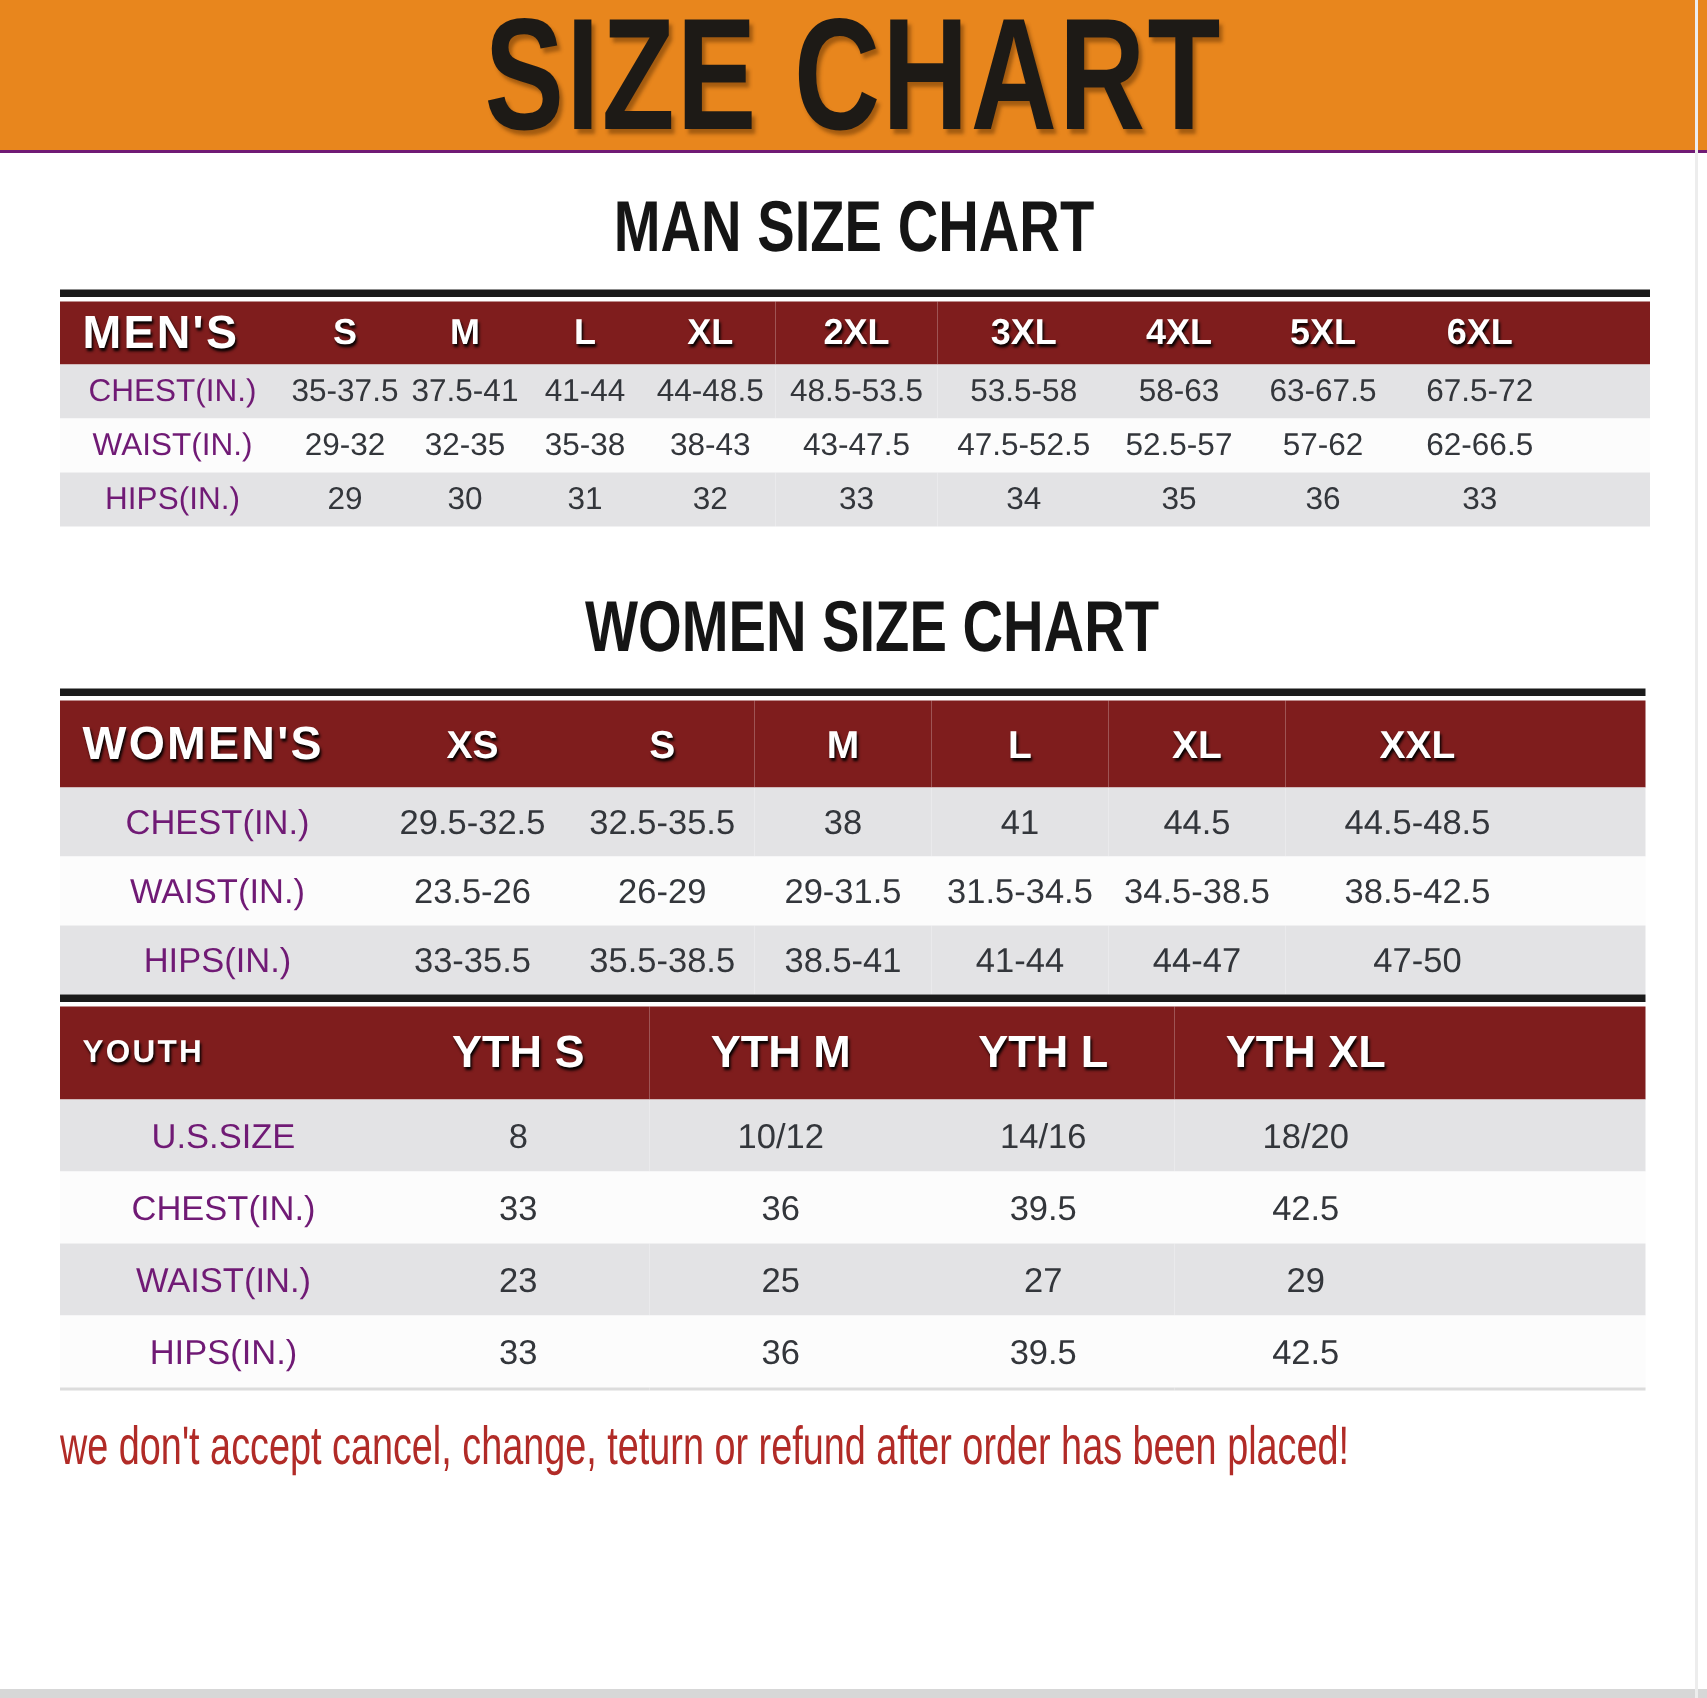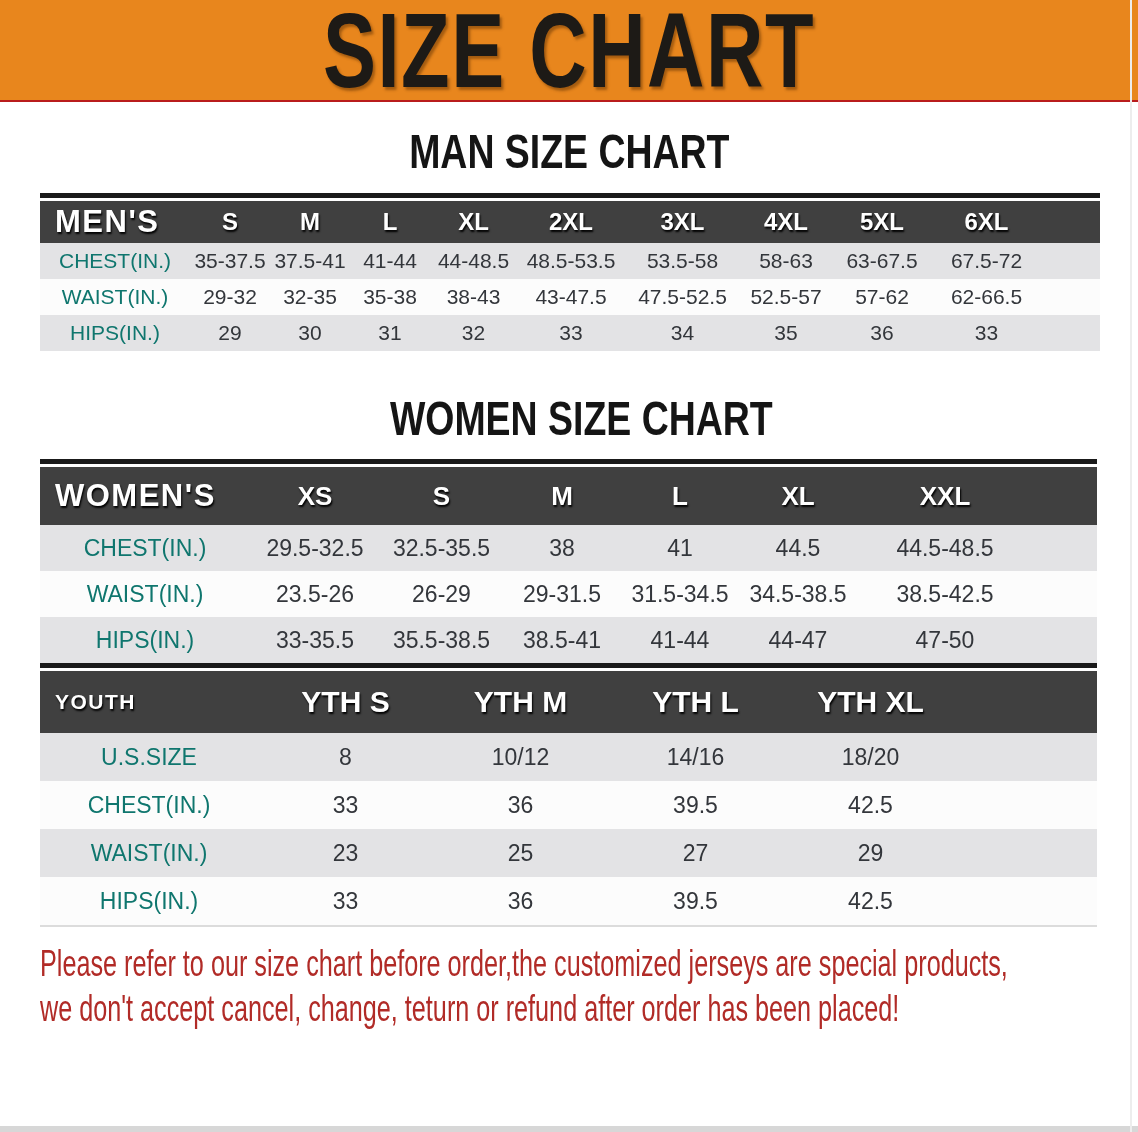--- a/index.html
+++ b/index.html
@@ -9,21 +9,21 @@
     overflow:hidden;
     background:#ffffff;
     font-family:"Liberation Sans", sans-serif;
   }
   body::after{
     content:"";position:absolute;top:0;right:6px;bottom:0;width:2px;
     background:#ededed;pointer-events:none;
   }
   
   .banner{
-    height:100px;background:#e8861d;border-bottom:2px solid #b91c1c;
+    height:100px;background:#e8861d;border-bottom:2px solid #701a75;
     display:flex;align-items:center;justify-content:center;text-align:right;
   }
   .banner-title{
     font-size:106px;font-weight:bold;color:#1d1a16;line-height:100px;
     letter-spacing:2px;white-space:nowrap;
     text-shadow:3px 3px 3px rgba(80,40,0,.45);
   }
   .cx{display:inline-block;transform-origin:center;white-space:nowrap;}
   .sx75{transform:scaleX(.75);}
   .sx78{transform:scaleX(.78);}
@@ -35,26 +35,26 @@
   .sec0 .section-title{margin-top:24px;margin-bottom:15px;}
   .sec1 .section-title{margin-top:42px;margin-bottom:14px;padding-left:24px;}
   .sec2 .section-title{margin-top:56px;margin-bottom:16px;}
   
   .tbl-wrap{margin-left:40px;}
   .sec0 .tbl-wrap{width:1060px;}
   .sec1 .tbl-wrap,.sec2 .tbl-wrap{width:1057px;}
   .top-bar{height:5px;background:#1a1a1a;margin-bottom:3px;}
   table{border-collapse:collapse;table-layout:fixed;width:100%;}
   thead th{
-    background:#404040;color:#ffffff;font-weight:bold;
+    background:#7f1d1d;color:#ffffff;font-weight:bold;
     text-align:center;text-shadow:1px 2px 2px #000;
   }
   th.lead{text-align:left;padding-left:15px;letter-spacing:1.5px;}
   td{text-align:center;color:#33363b;}
-  td.lead-label{color:#0f766e;}
+  td.lead-label{color:#701a75;}
   tbody tr:nth-child(odd) {background:#e3e3e5;}
   tbody tr:nth-child(even){background:#fcfcfc;}
   .sec0 thead th{height:40px;font-size:24px;}
   .sec0 th.lead{font-size:31px;}
   .sec0 td{height:34px;font-size:21px;}
   .sec1 thead th{height:56px;font-size:26px;}
   .sec1 th.lead{font-size:31px;}
   .sec1 td{height:44px;font-size:23px;}
   .sec2 thead th{height:60px;font-size:30px;}
   .sec2 th.lead{font-size:21px;}
@@ -263,20 +263,17 @@
               <td>42.5</td>
             </tr>
           </tbody>
         </table>
       </div>
     </section>
   </main>
 
 <footer class="disclaimer">
   <div class="disc-line">
-    <span class="cxl">Please refer to our size chart before order,the customized jerseys are special products,</span>
-  </div>
-  <div class="disc-line">
     <span class="cxl">we don't accept cancel, change, teturn or refund after order has been placed!</span>
   </div>
 </footer>
 
 <div class="bottom-strip"></div>
 
 </body></html>

